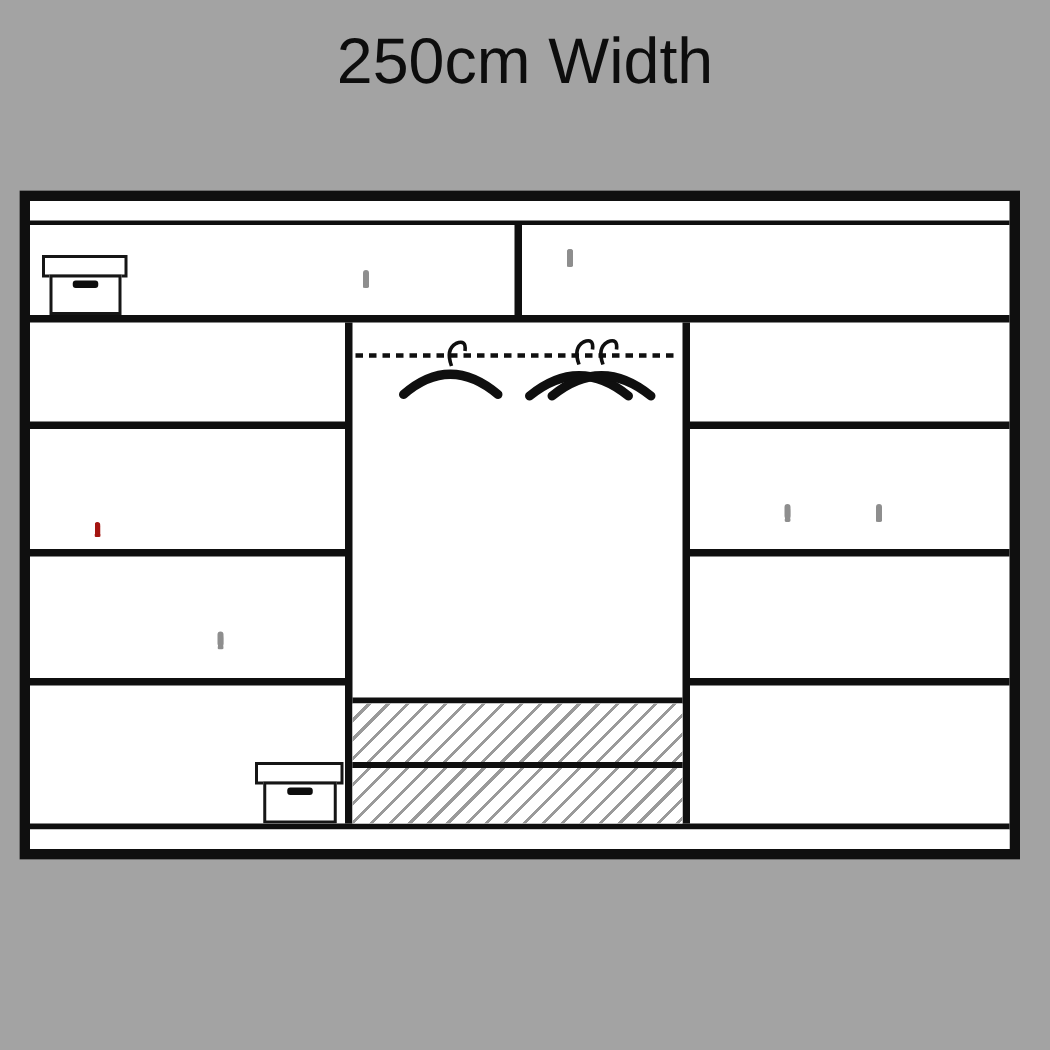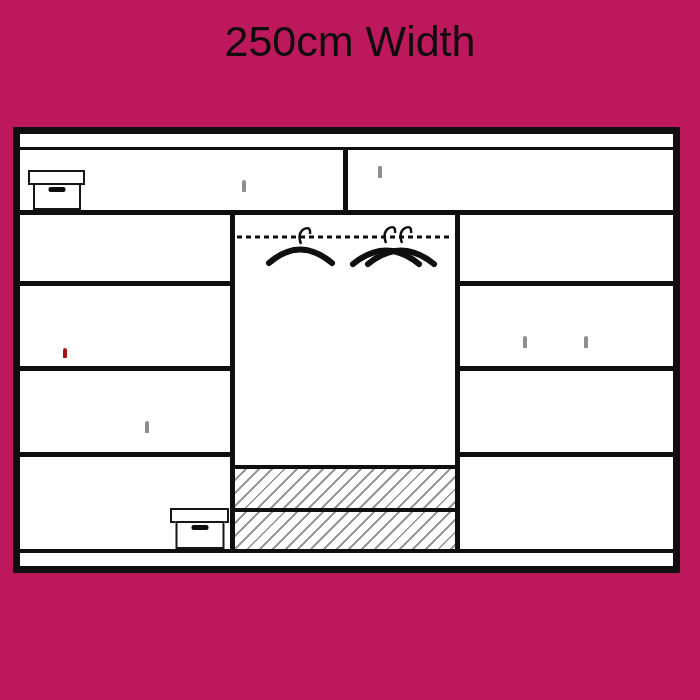--- a/index.html
+++ b/index.html
@@ -1,19 +1,19 @@
 <!DOCTYPE html>
 <html><head>
 <meta charset="utf-8">
 <style>
   * { margin:0; padding:0; box-sizing:border-box; }
   html,body { background:#ffffff; }
   .canvas {
     position:relative; width:700px; height:700px; margin:0 auto;
-    background:#be185d; overflow:hidden;
+    background:#a3a3a3; overflow:hidden;
     font-family:"Liberation Sans", sans-serif;
   }
   .title {
     position:absolute; left:0; right:0; top:14px; height:54px;
     line-height:54px; text-align:center;
     font-size:43px; font-weight:400; color:#0d0d0d; letter-spacing:0px;
   }
   
   .frame {
     position:absolute; left:13px; top:127px; width:667px; height:446px;

